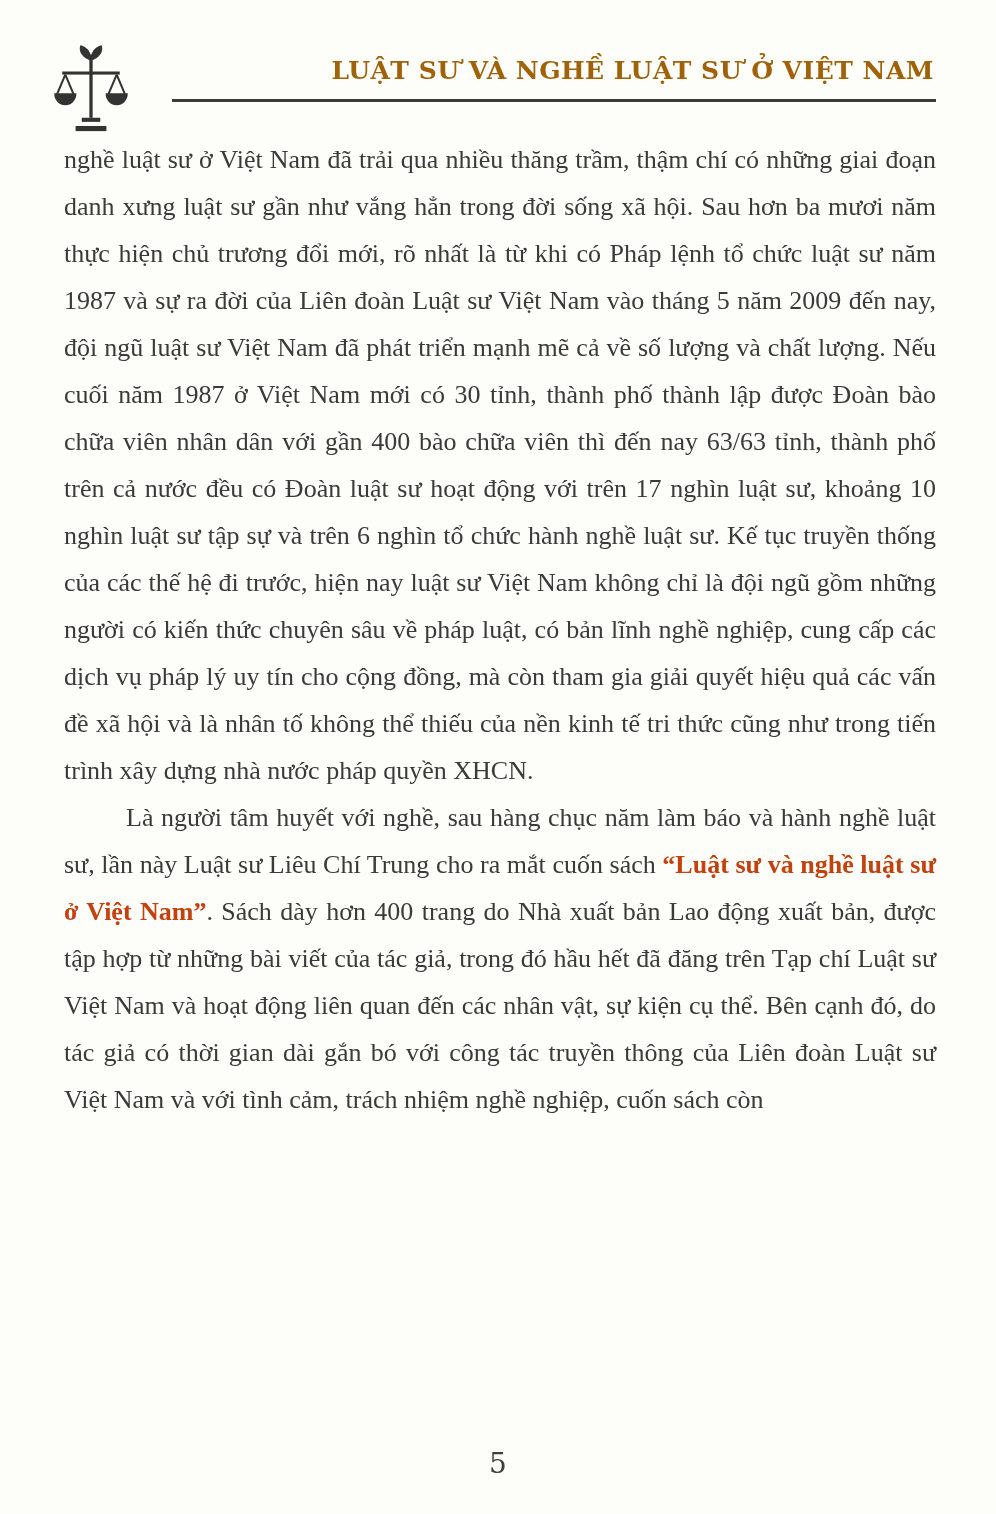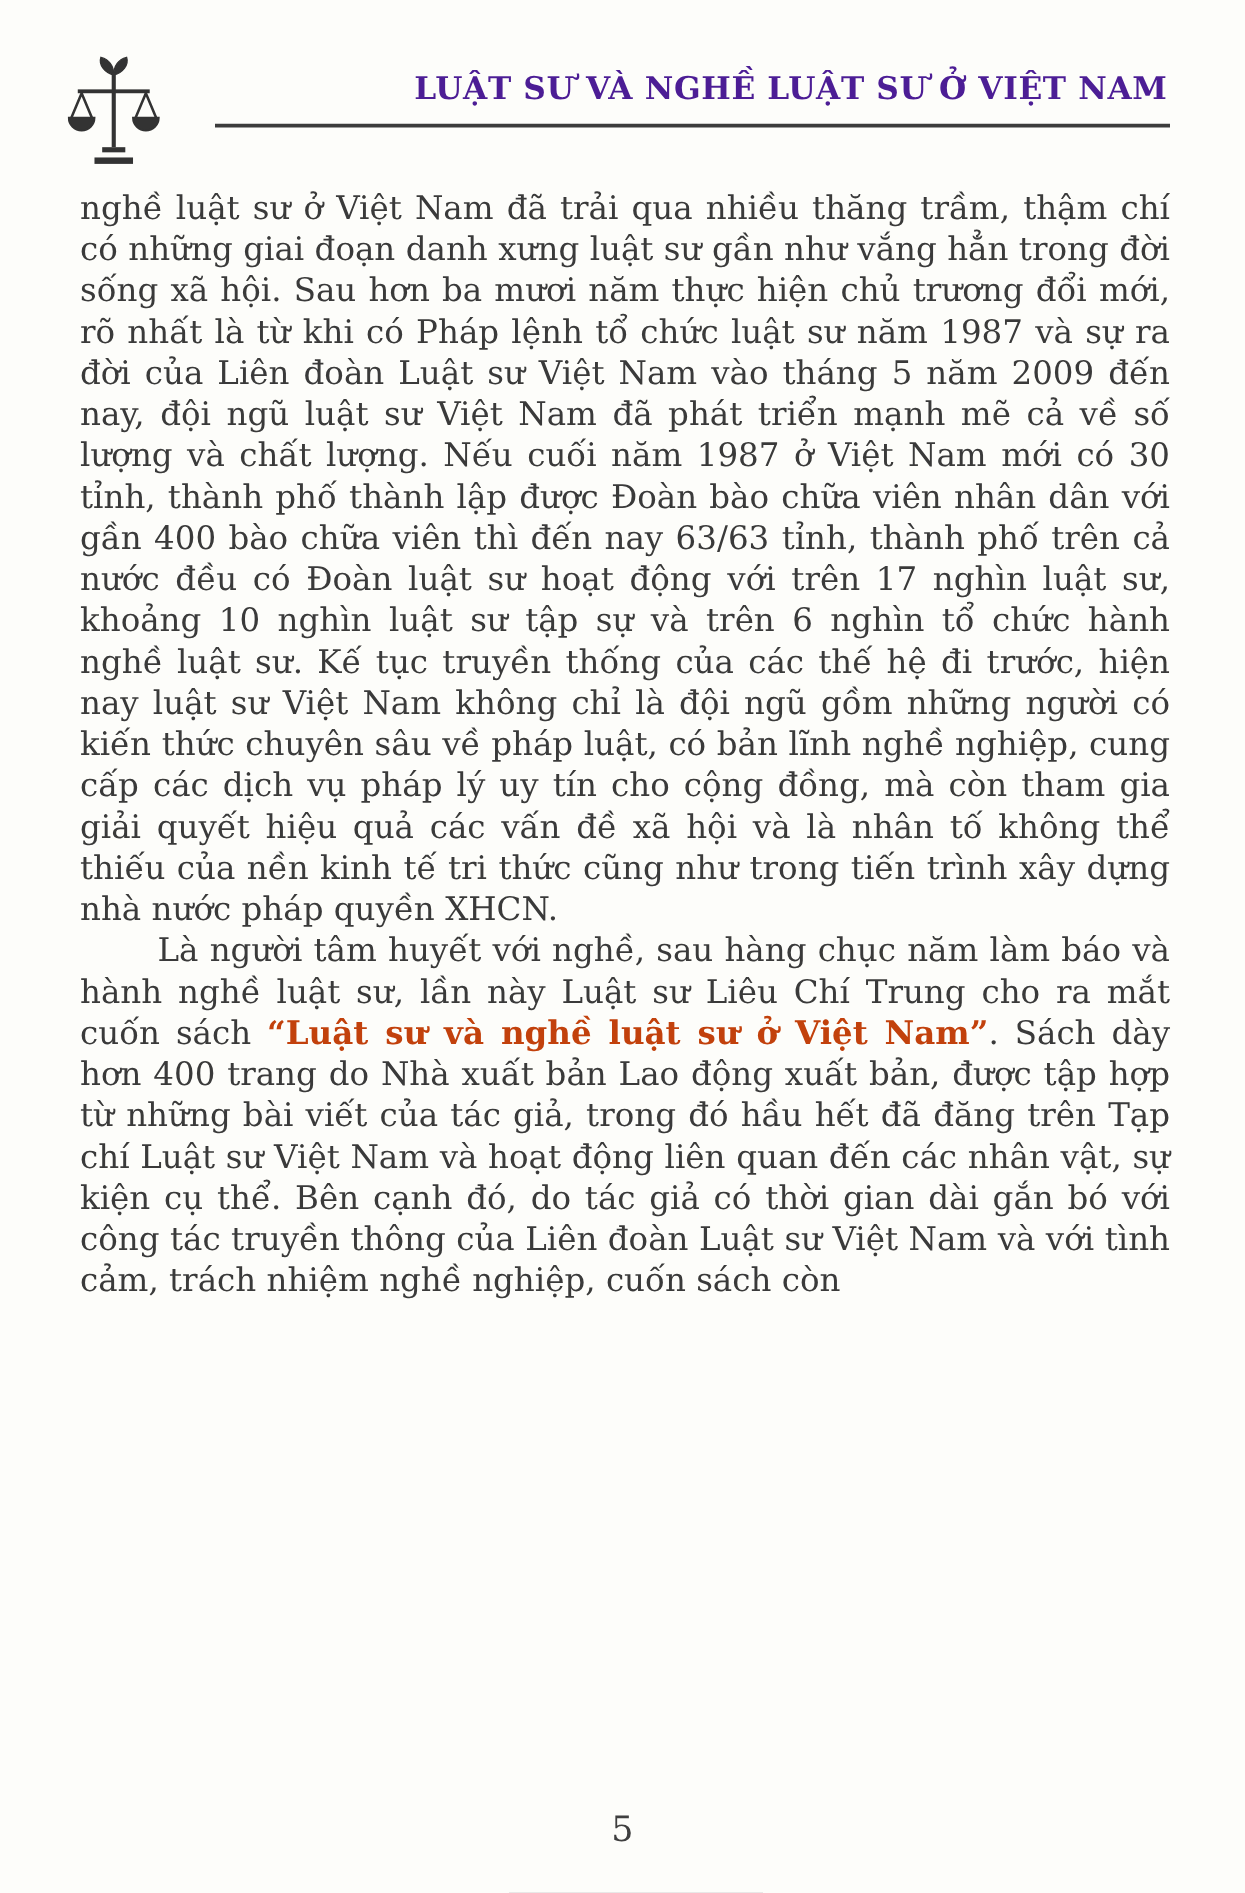--- a/index.html
+++ b/index.html
@@ -26,32 +26,33 @@
   .header-icon svg { width: 100%; height: 100%; }
   .header-rule {
     border-bottom: 3px solid #3c3c3c;
     padding-bottom: 13px;
   }
   .header-title {
     font-family: "DejaVu Serif", "Liberation Serif", serif;
     font-size: 25px;
     line-height: 30px;
     font-weight: bold;
-    color: #4c1d95;
+    color: #a16207;
     text-align: right;
     letter-spacing: 0.5px;
     white-space: nowrap;
     padding-right: 2px;
   }
   .page-body {
-    margin-top: 49px;
+    margin-top: 34px;
     font-size: 26px;
-    line-height: 33px;
+    line-height: 47px;
     text-align: justify;
     color: #3a3a3a;
+    font-family: Liberation Serif, serif;
   }
   .para { margin: 0; }
   .para.indented { text-indent: 62px; }
   .para strong { font-weight: bold; color: #c2410c; }
   .page-footer {
     position: absolute;
     left: 0; right: 0;
     bottom: 34px;
     text-align: center;
   }

